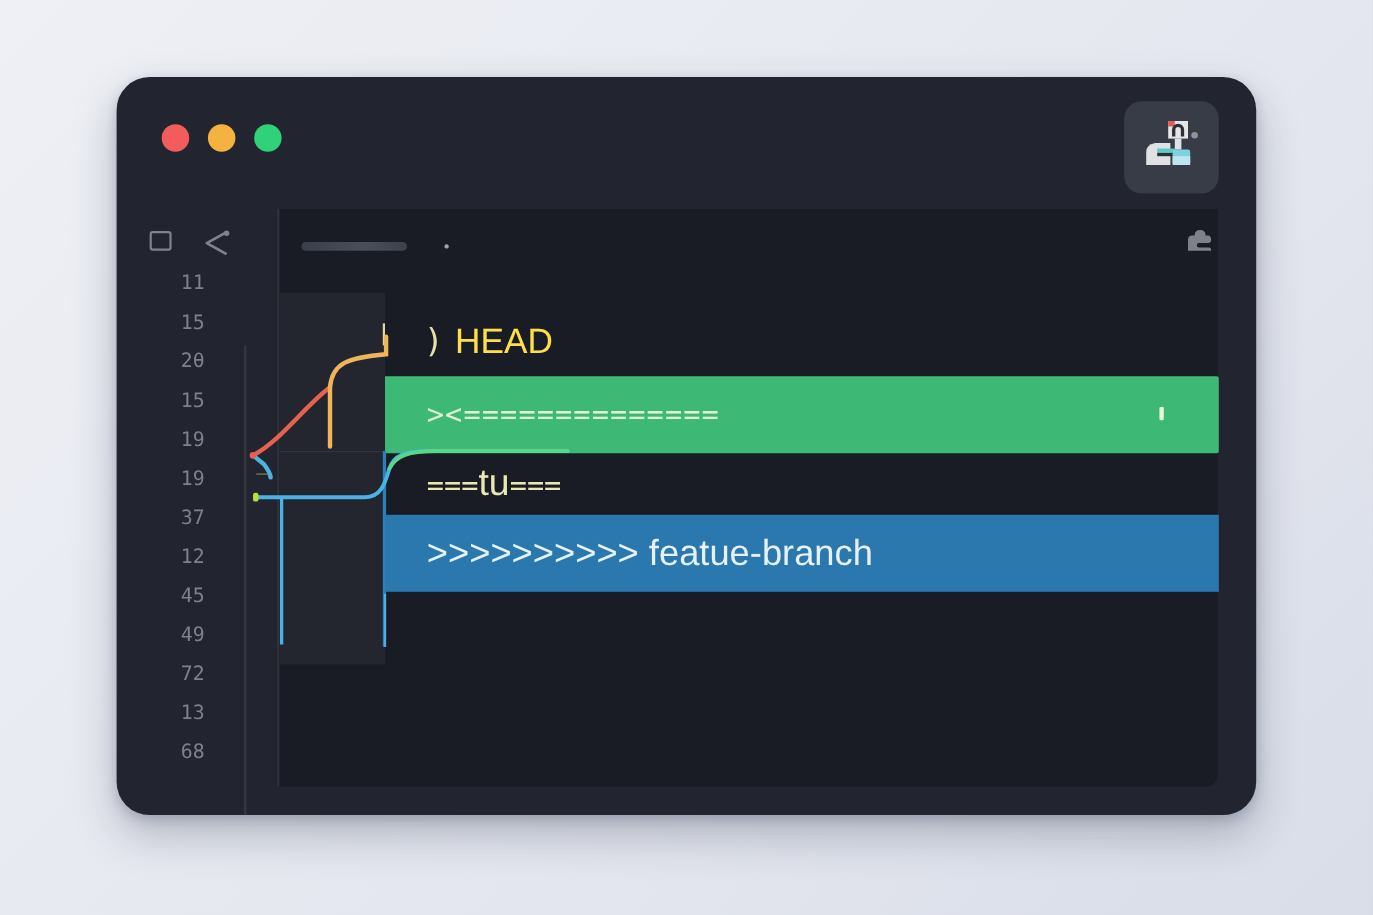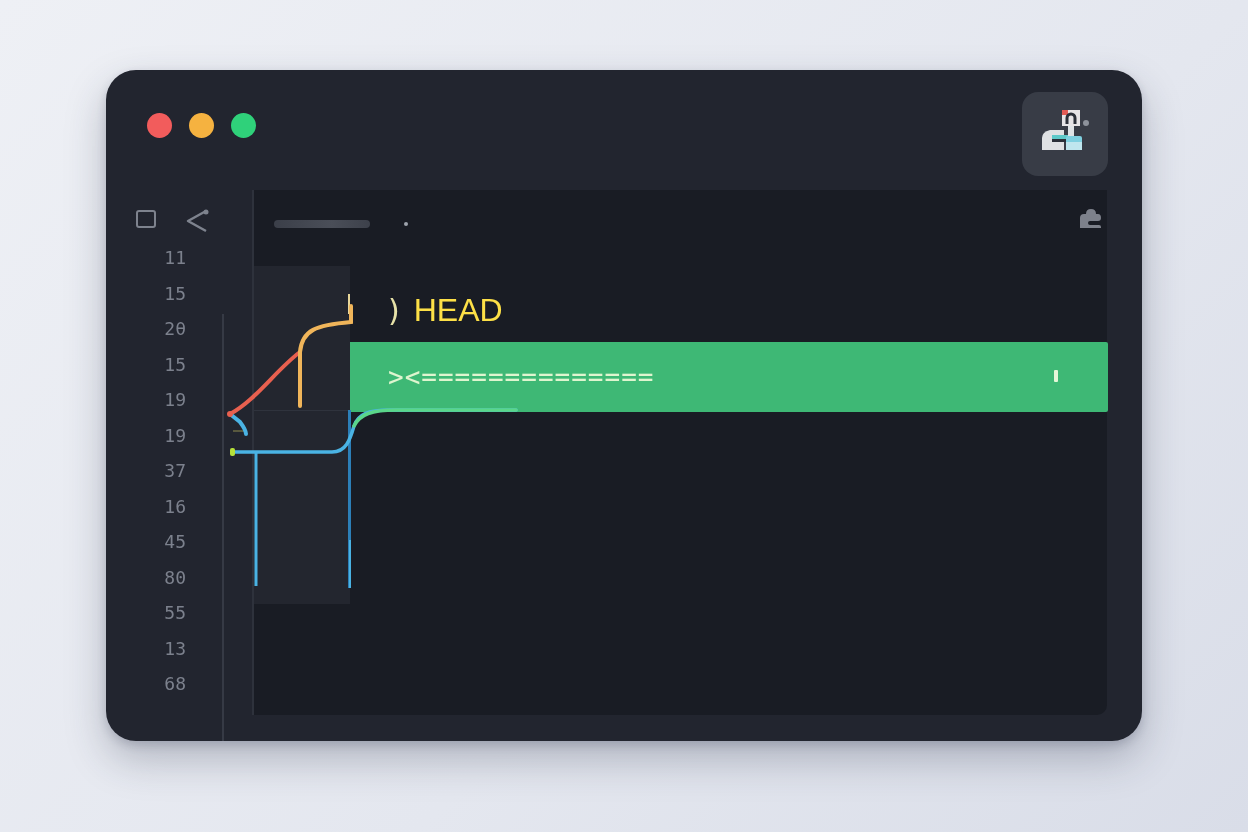--- a/index.html
+++ b/index.html
@@ -173,24 +173,24 @@
       </svg>
     </div>
     <div class="line-numbers">
       <div class="line-num">11</div>
       <div class="line-num">15</div>
       <div class="line-num">2θ</div>
       <div class="line-num">15</div>
       <div class="line-num">19</div>
       <div class="line-num">19</div>
       <div class="line-num">37</div>
-      <div class="line-num">16</div>
+      <div class="line-num">12</div>
       <div class="line-num">45</div>
-      <div class="line-num">80</div>
-      <div class="line-num">55</div>
+      <div class="line-num">49</div>
+      <div class="line-num">72</div>
       <div class="line-num">13</div>
       <div class="line-num">68</div>
     </div>
     <div class="gutter-divider"></div>
   </div>
 
   <div class="editor">
     <div class="editor-tab"></div>
     <div class="editor-dot"></div>
     <svg class="editor-corner-icon" width="26" height="24" viewBox="0 0 26 24">
@@ -206,22 +206,28 @@
   <div class="row row-head">
     <span class="bracket">)</span>
     <span class="label">HEAD</span>
   </div>
 
   <div class="row row-green">
     <span class="label">&gt;&lt;==============</span>
     <div class="cursor"></div>
   </div>
 
+  <div class="row row-plain">
+    <span class="label"><span>===</span><span class="big">tu</span><span>===</span></span>
+  </div>
 
   <div class="row-blue-edge"></div>
+  <div class="row row-blue">
+    <span class="label">&gt;&gt;&gt;&gt;&gt;&gt;&gt;&gt;&gt;&gt; featue-branch</span>
+  </div>
 
   <svg class="svg-graph" viewBox="0 0 1036 671">
     <line x1="127" y1="361" x2="140" y2="361" stroke="#6b6a45" stroke-width="1.5"></line>
     <path d="M124 344 C150 330 170 300 194 282" fill="none" stroke="#e8604f" stroke-width="4" stroke-linecap="round"></path>
     <path d="M194 336 V282 C196 260 210 255 245 252 V236" fill="none" stroke="#f0b55a" stroke-width="4" stroke-linecap="round"></path>
     <path d="M124 344 L134 352 Q140 360 140 364" fill="none" stroke="#4ab3e4" stroke-width="4" stroke-linecap="round"></path>
     <path d="M128 382 H226 C240 382 244 370 248 356 C252 344 262 340 284 340 H410" fill="none" stroke="#4ab3e4" stroke-width="3.5" stroke-linecap="round"></path>
     <path d="M248 356 C254 344 266 340 290 340 H410" fill="none" stroke="#5ad68a" stroke-width="3.5" stroke-linecap="round"></path>
     <line x1="150" y1="382" x2="150" y2="516" stroke="#4ab3e4" stroke-width="3"></line>
     <line x1="244" y1="470" x2="244" y2="518" stroke="#4ab3e4" stroke-width="2"></line>

